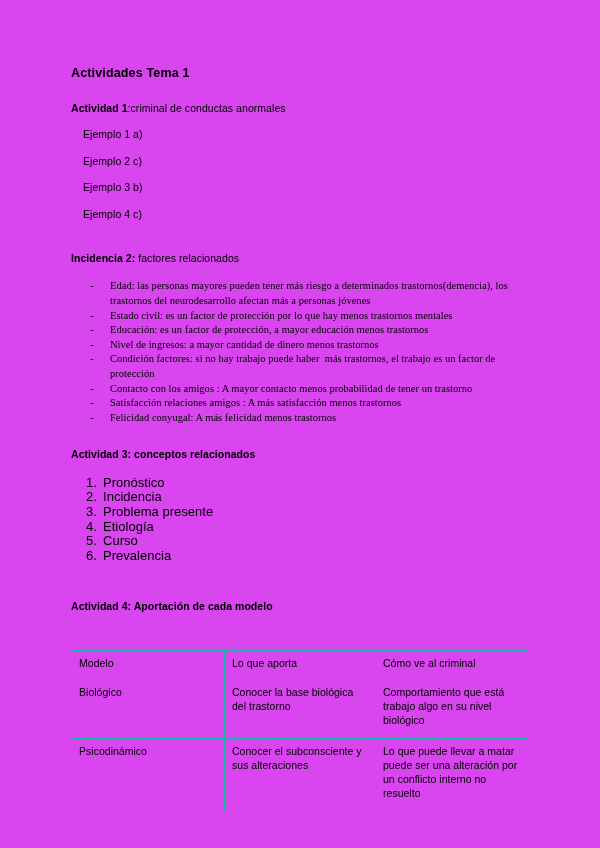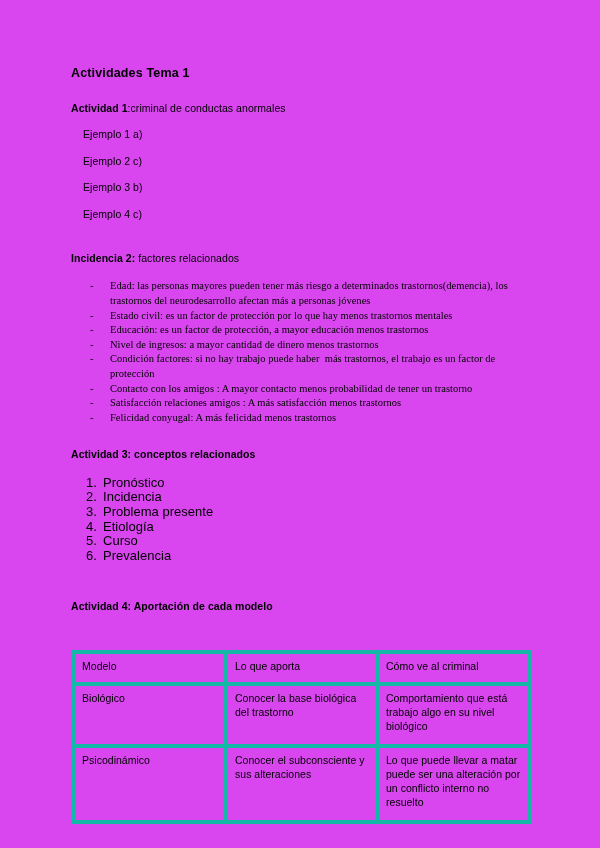--- a/index.html
+++ b/index.html
@@ -99,21 +99,21 @@
     top: 0;
   }
 
   table.models-table {
     border-collapse: collapse;
     width: 456px;
     margin: 0;
     table-layout: fixed;
   }
   table.models-table td {
-    border: 4px solid #14b8a6;
+    border: 1px solid #14b8a6;
     vertical-align: top;
     padding: 5px 6px 5px 7px;
     font-size: 10.5px;
     line-height: 14.2px;
     letter-spacing: 0.02px;
   }
   table.models-table col.c1 { width: 153px; }
   table.models-table col.c2 { width: 151px; }
   table.models-table col.c3 { width: 152px; }
 

